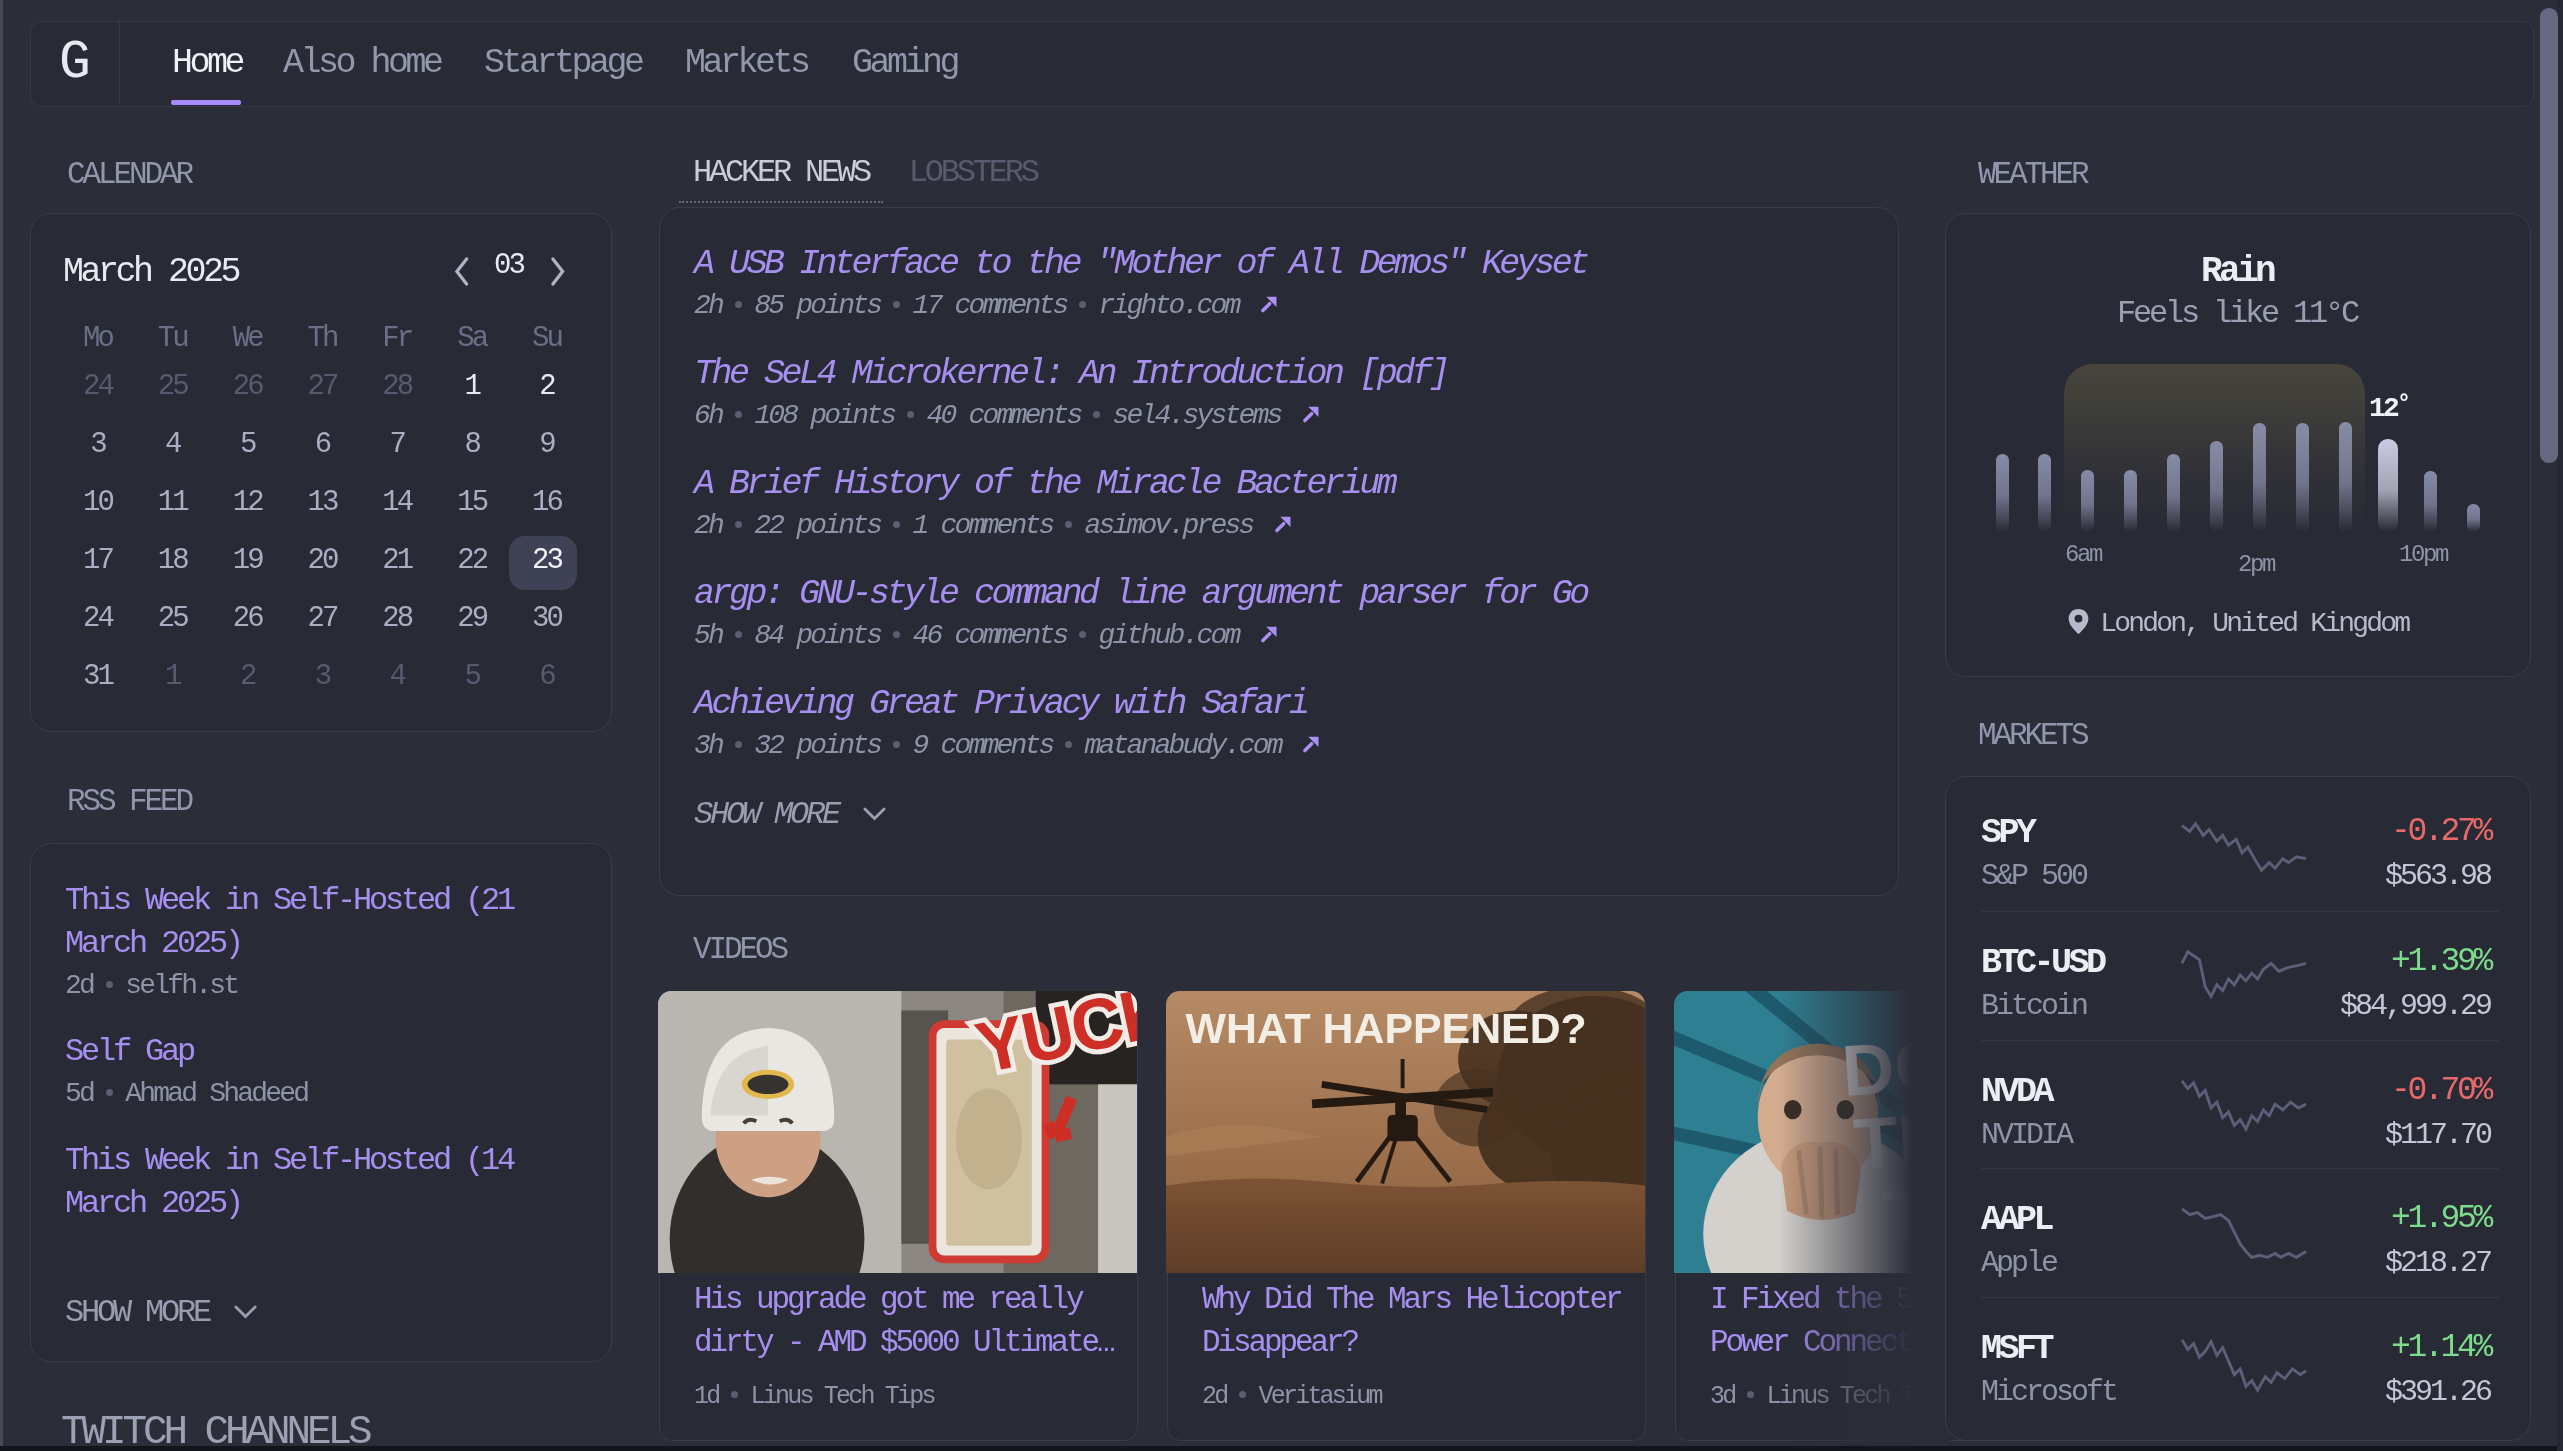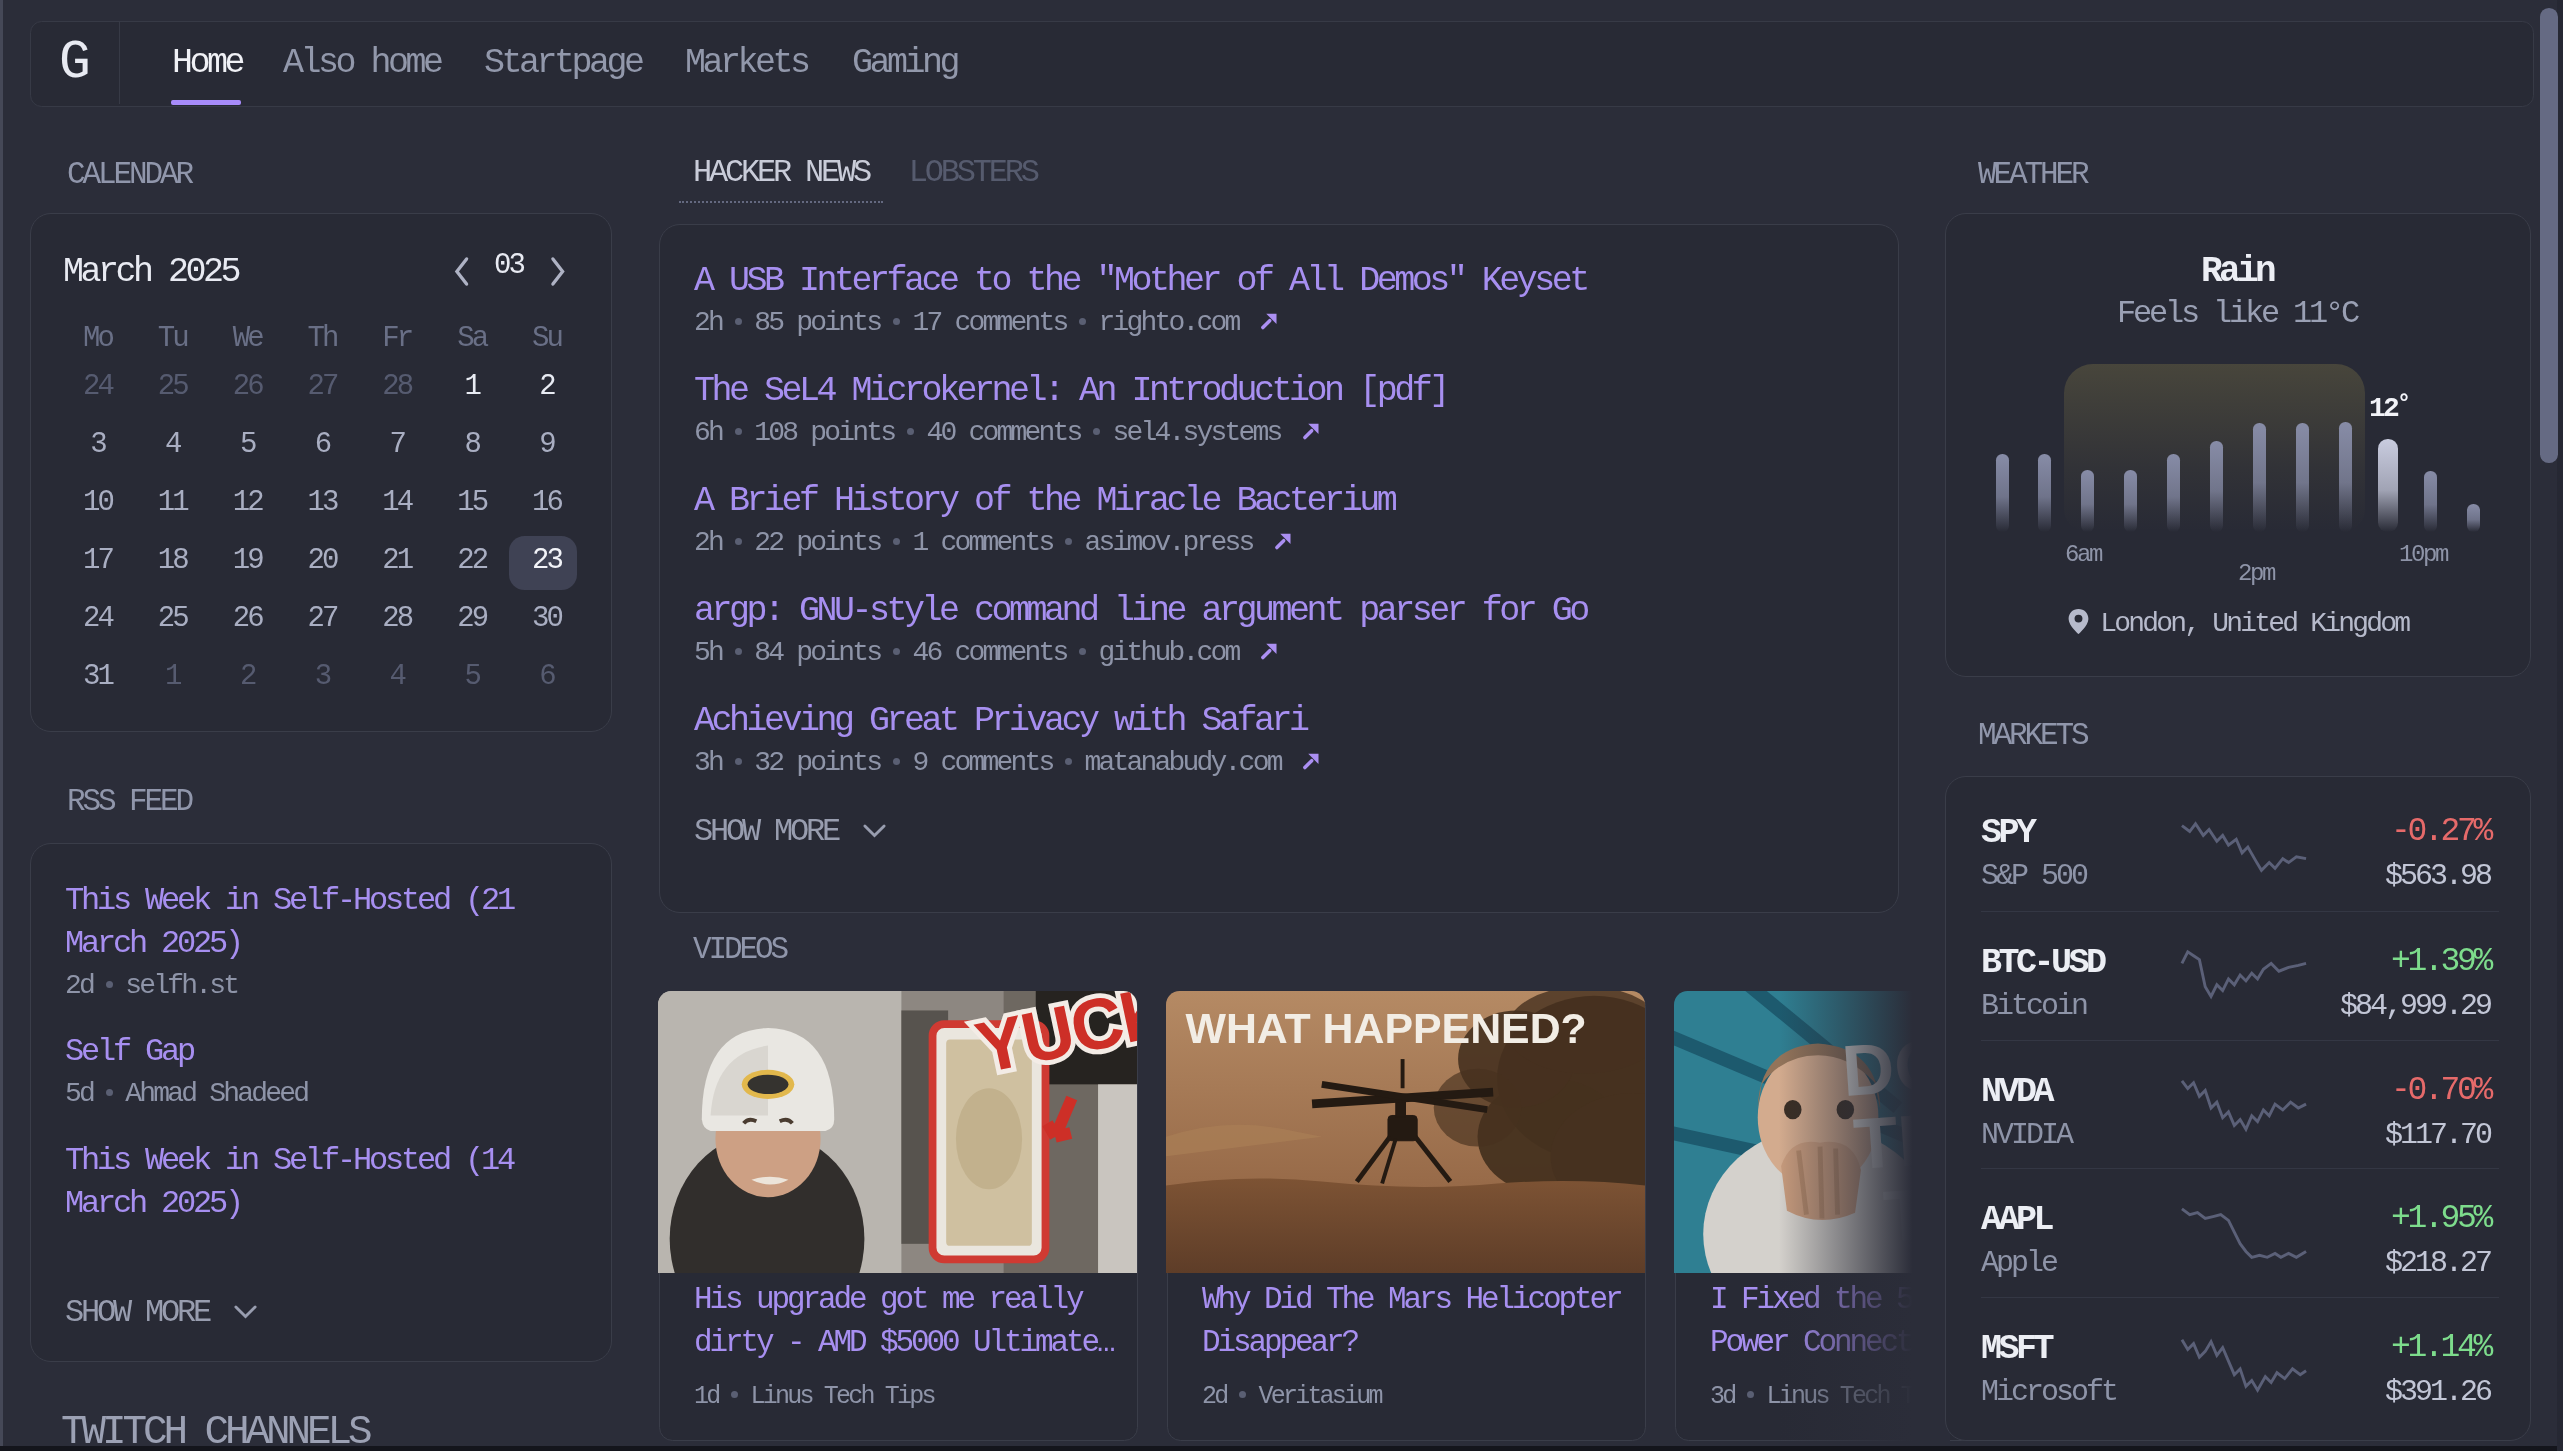--- a/index.html
+++ b/index.html
@@ -168,21 +168,21 @@
       </svg>
   </div>
 </div>
 
 <div class="wtitle" style="left:61px;top:1409px;font-size:41px;letter-spacing:-4.1px;color:#9ca1b4;">TWITCH CHANNELS</div>
 
 <div class="abs" style="left:693px;top:154px;">
   <span class="tab" style="color:#c9ccd9;display:inline-block;margin-left:-13.6px;padding:0 13.6px 9.7px;border-bottom:2.9px dotted #646980;">HACKER NEWS</span>
   <span class="tab" style="color:#565b6e;margin-left:16.5px;">LOBSTERS</span>
 </div>
-<div class="card" id="hncard" style="left:659px;top:224px;width:1240px;height:689px;">
+<div class="card" id="hncard" style="left:659px;top:207px;width:1240px;height:689px;font-style:italic;">
   <div class="abs" style="left:34px;top:36px;">
     <div class="item-title">A USB Interface to the "Mother of All Demos" Keyset</div>
     <div class="item-meta">2h<span class="bdot"></span>85 points<span class="bdot"></span>17 comments<span class="bdot"></span>righto.com <svg width="23.4" height="23.4" viewBox="0 0 24 24" style="vertical-align:-2.9px;margin-left:5.8px;">
           <path d="M5 19 L12 12" stroke="#ab8ff2" stroke-width="3.6" stroke-linecap="round"></path>
           <path d="M8.5 5 H19 V15.5 Z" fill="#ab8ff2"></path>
         </svg></div>
   </div>
   <div class="abs" style="left:34px;top:146px;">
     <div class="item-title">The SeL4 Microkernel: An Introduction [pdf]</div>
     <div class="item-meta">6h<span class="bdot"></span>108 points<span class="bdot"></span>40 comments<span class="bdot"></span>sel4.systems <svg width="23.4" height="23.4" viewBox="0 0 24 24" style="vertical-align:-2.9px;margin-left:5.8px;">
@@ -339,21 +339,21 @@
       <div style="position: absolute; left: 350px; top: 209px; width: 12.7px; height: 109px; border-radius: 6.3px; background: linear-gradient(rgb(135, 140, 167) 0%, rgba(135, 140, 167, 0.75) 55%, rgba(135, 140, 167, 0) 100%);"></div>
       <div style="position: absolute; left: 393px; top: 208px; width: 12.7px; height: 110px; border-radius: 6.3px; background: linear-gradient(rgb(135, 140, 167) 0%, rgba(135, 140, 167, 0.75) 55%, rgba(135, 140, 167, 0) 100%);"></div>
       <div style="position: absolute; left: 432px; top: 225px; width: 19.5px; height: 93px; border-radius: 9.7px; background: linear-gradient(rgb(201, 204, 223) 0%, rgba(201, 204, 223, 0.75) 55%, rgba(201, 204, 223, 0) 100%);"></div>
       <div style="position: absolute; left: 478px; top: 257px; width: 12.7px; height: 61px; border-radius: 6.3px; background: linear-gradient(rgb(135, 140, 167) 0%, rgba(135, 140, 167, 0.75) 55%, rgba(135, 140, 167, 0) 100%);"></div>
       <div style="position: absolute; left: 521px; top: 290px; width: 12.7px; height: 28px; border-radius: 6.3px; background: linear-gradient(rgb(135, 140, 167) 0%, rgba(135, 140, 167, 0.75) 55%, rgba(135, 140, 167, 0) 100%);"></div>
     </div>
 
   <div class="abs" style="left:423px;top:177px;color:#f2f3f8;font-size:28px;letter-spacing:-2.8px;font-weight:700;">12<span style="font-size:23.4px;vertical-align:5.8px;">°</span></div>
 
   <div class="abs" style="left:119px;top:327px;color:#8e94a8;font-size:24px;letter-spacing:-2.4px;">6am</div>
-  <div class="abs" style="left:292px;top:346px;color:#8e94a8;font-size:24px;letter-spacing:-2.4px;">2pm</div>
+  <div class="abs" style="left:292px;top:337px;color:#8e94a8;font-size:24px;letter-spacing:-2.4px;">2pm</div>
   <div class="abs" style="left:453px;top:327px;color:#8e94a8;font-size:24px;letter-spacing:-2.4px;">10pm</div>
 
   <div class="abs" style="left:0;top:391px;width:582px;text-align:center;color:#b6bacb;font-size:28px;letter-spacing:-2.8px;">
     <svg width="25" height="33" viewBox="0 0 24 28" style="vertical-align:-6.8px;margin-right:9.7px;">
         <path d="M12 2 C6.5 2 2.5 6 2.5 11.5 C2.5 18 12 26 12 26 C12 26 21.5 18 21.5 11.5 C21.5 6 17.5 2 12 2 Z M12 15 A3.8 3.8 0 1 1 12 7.4 A3.8 3.8 0 0 1 12 15 Z" fill="#b6bacb"></path>
       </svg>London, United Kingdom</div>
 </div>
 
 <div class="wtitle" style="left:1978px;top:718px;">MARKETS</div>
 <div class="card" id="mktcard" style="left:1945px;top:776px;width:586px;height:665px;">

